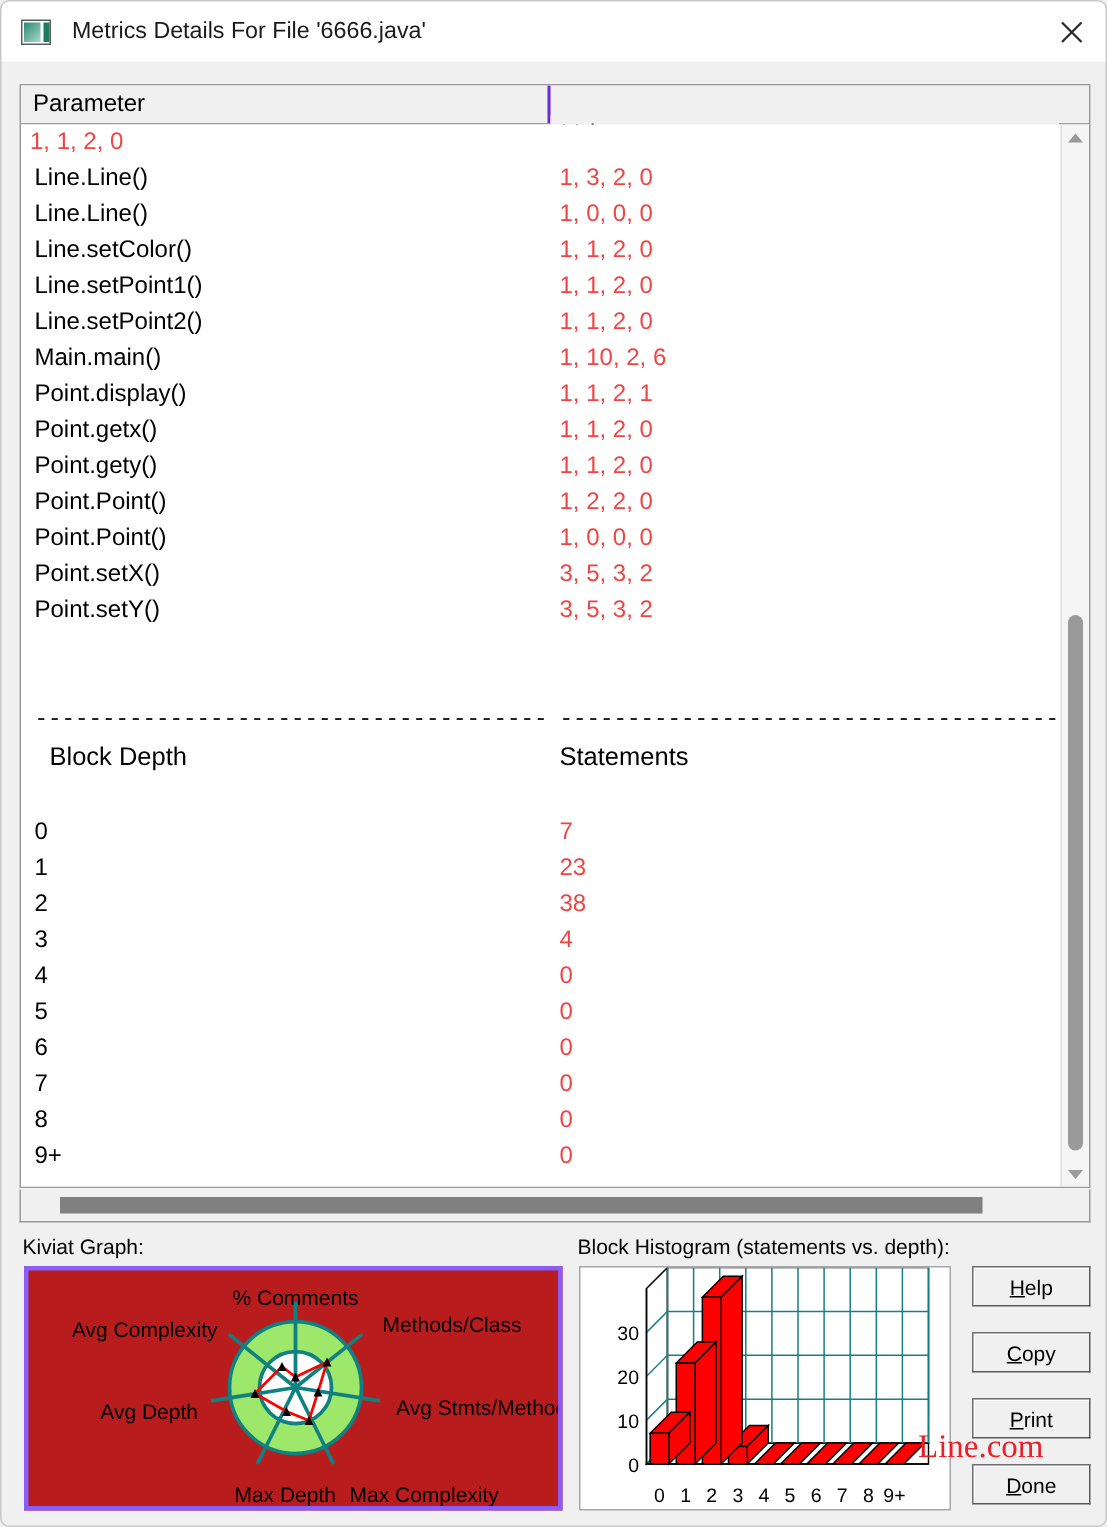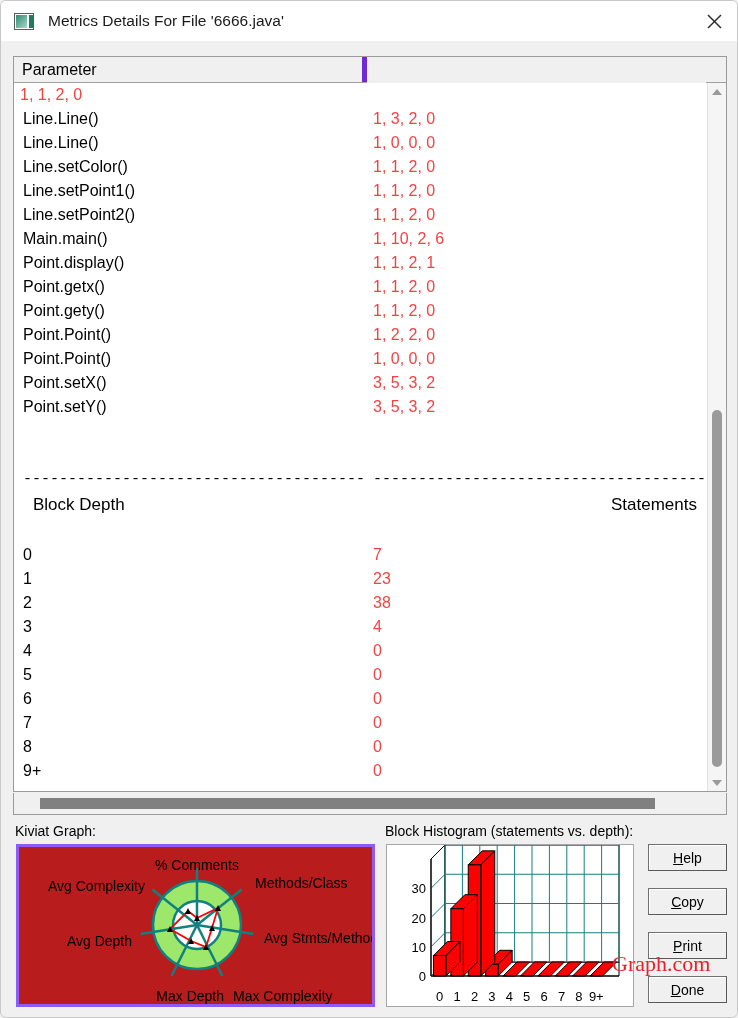--- a/index.html
+++ b/index.html
@@ -75,21 +75,21 @@
     display: flex;
   }
   #table-header .hcell {
     height: 25px;
     display: flex; align-items: center;
     padding-left: 8px;
     font-size: 16px;
     color: #000;
     background: #f0f0f0;
   }
-  #table-header .hcell.c1 { width: 353px; border-right: 5px solid #6d28d9; }
+  #table-header .hcell.c1 { width: 353px; border-right: 2px solid #6d28d9; }
   #table-header .hcell.c2 { width: 339px; margin-top: 20px; }
 
   #table-body {
     position: absolute;
     left: 0; top: 26px;
     width: 693px; height: 709px;
     background: #ffffff;
     overflow: hidden;
   }
   .trow {
@@ -107,21 +107,21 @@
     letter-spacing: 0px;
     color: #000;
     white-space: nowrap;
     overflow: hidden;
   }
   .dash-row .dash.d1 { width: 353px; padding-left: 9px; }
   .dash-row .dash.d2 { width: 340px; padding-left: 6px; }
   .head-row { display:flex; height: 28px; align-items:center; }
   .head-row .h { font-size: 17px; color:#000; }
   .head-row .h.h1 { width: 353px; padding-left: 19px; }
-  .head-row .h.h2 { width: 330px; padding-left: 6px; text-align: right; }
+  .head-row .h.h2 { width: 330px; padding-left: 6px; }
 
   
   #vscroll {
     position: absolute;
     right: 0; top: 26px;
     width: 19px; height: 709px;
     background: #f5f5f5;
     border-left: 1px solid #e2e2e2;
   }
   #vs-up, #vs-down {
@@ -511,15 +511,15 @@
     </div>
   <div class="btn" id="btn-print">
       <span class="mn">P</span>
       <span>rint</span>
     </div>
   <div class="btn" id="btn-done">
       <span class="mn">D</span>
       <span>one</span>
     </div>
 
-  <div id="watermark">Graph.com</div>
+  <div id="watermark">Line.com</div>
 
 </div>
 
 </body></html>

